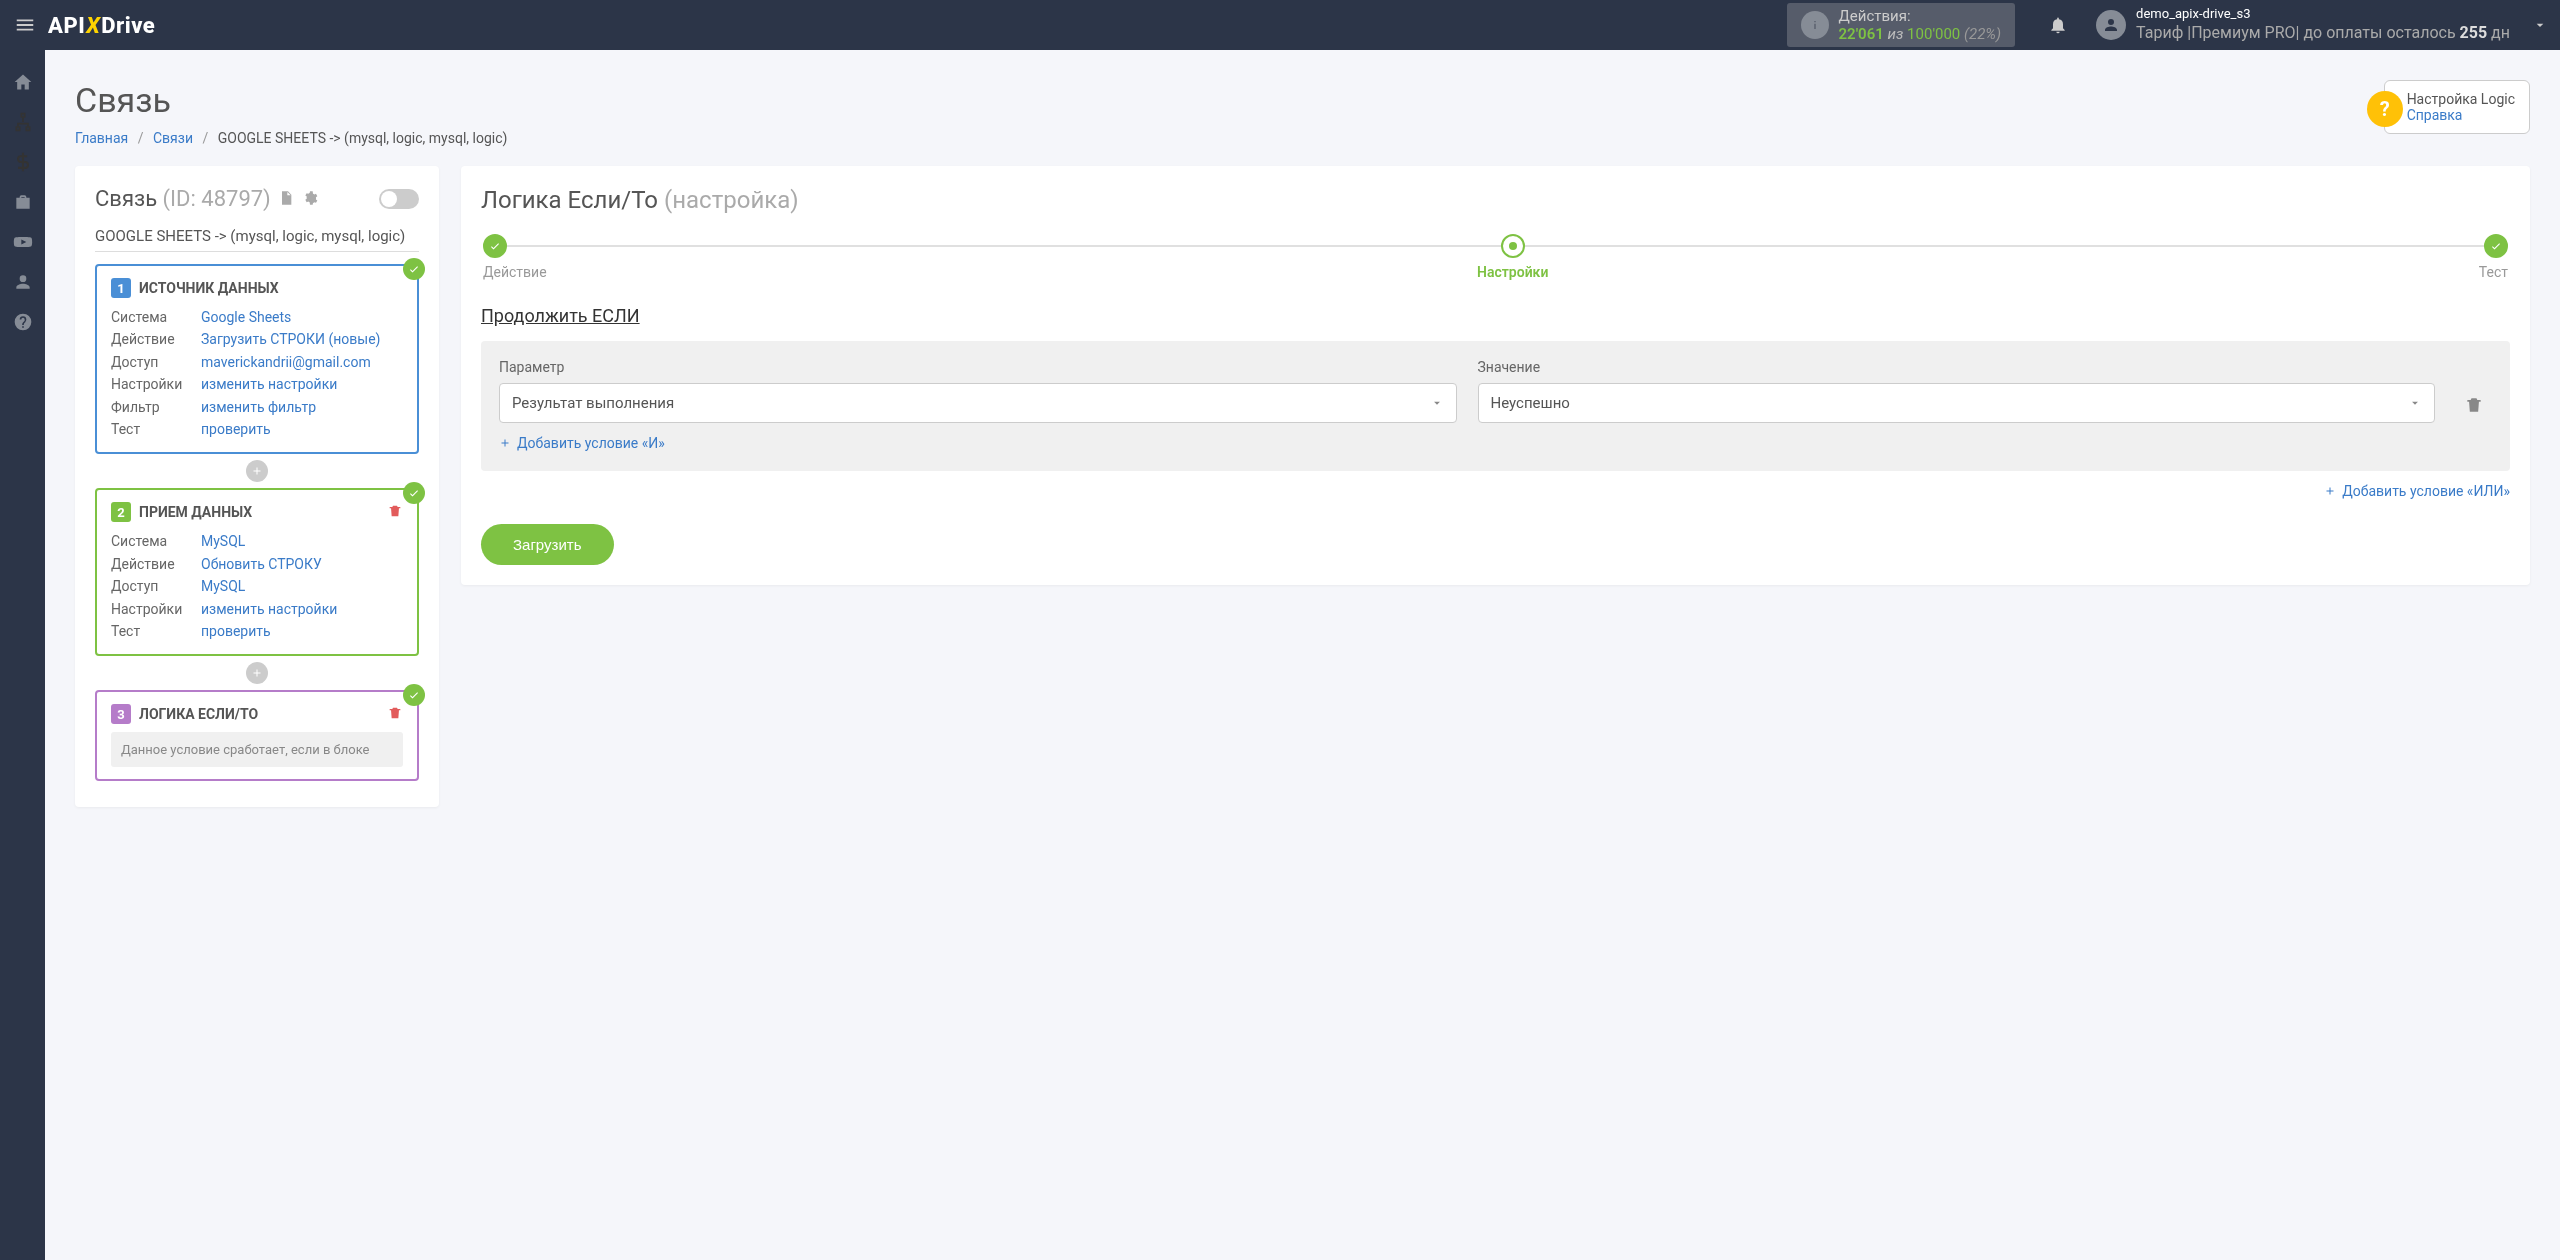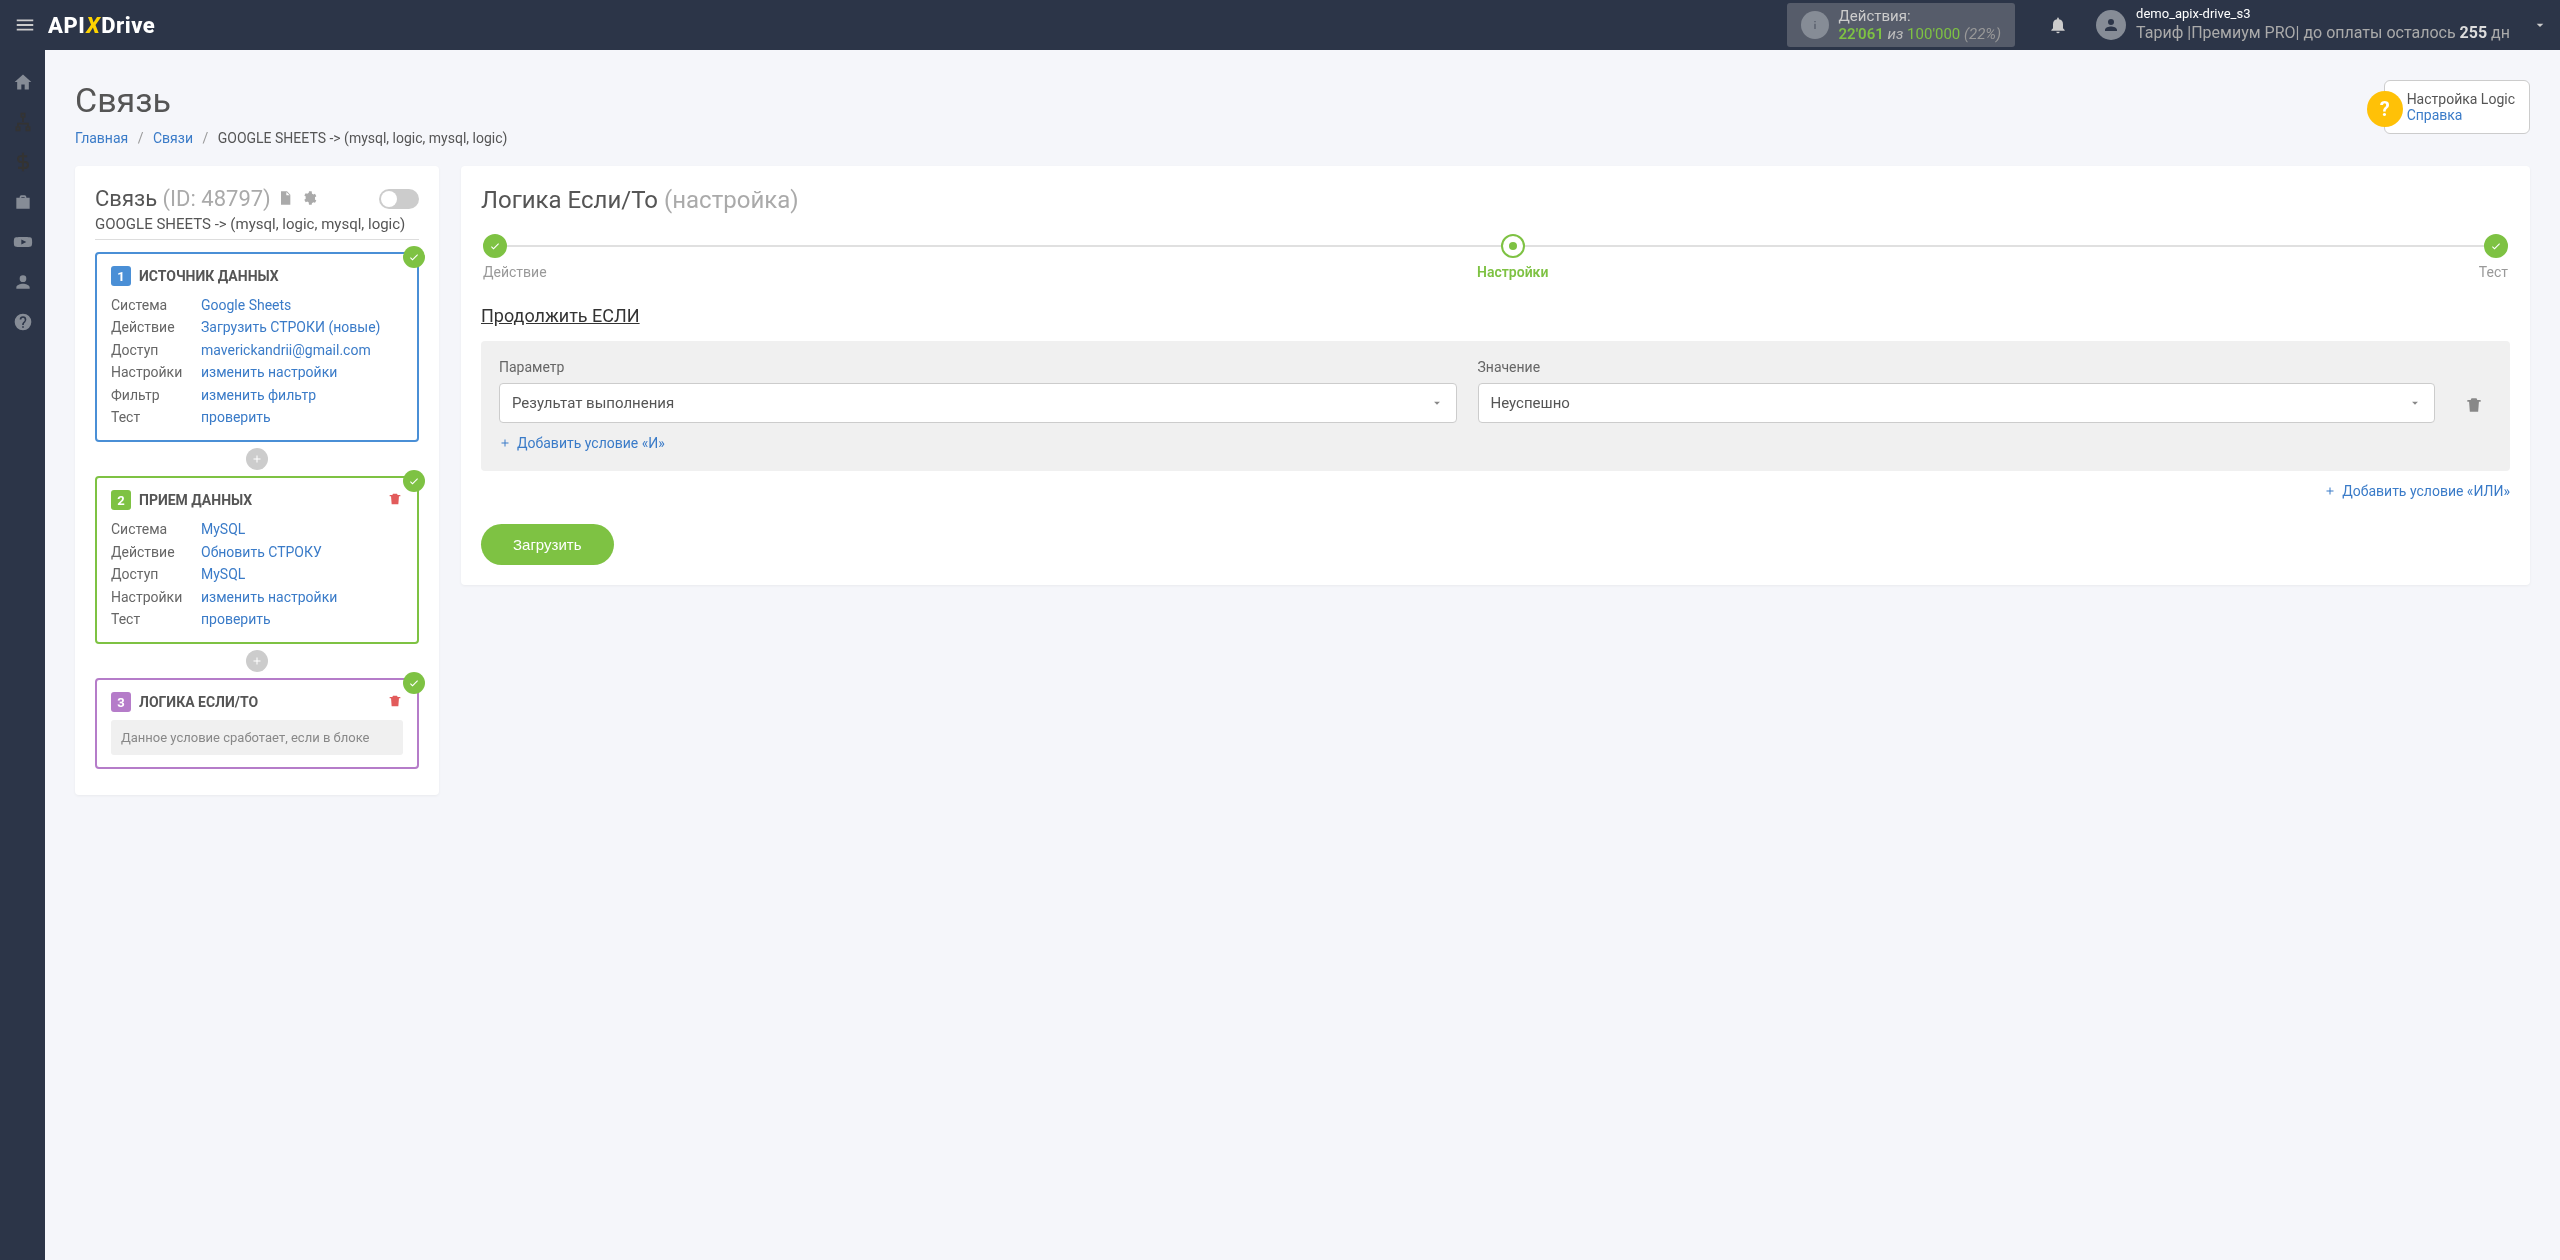--- a/index.html
+++ b/index.html
@@ -52,21 +52,21 @@
 .help-icon { position: absolute; left: -18px; top: 10px; width: 36px; height: 36px; background: #ffc107; border-radius: 50%; display: flex; align-items: center; justify-content: center; color: #fff; font-weight: 700; font-size: 20px; }
 .help-box .help-title { color: #555; margin-left: 8px; }
 .help-box .help-link { color: #3a7bc8; text-decoration: none; margin-left: 8px; display: block; }
 
 .content { display: flex; gap: 22px; }
 .left-col { width: 364px; flex-shrink: 0; }
 .right-col { flex: 1; }
 
 .panel { background: #fff; border-radius: 4px; padding: 20px; box-shadow: 0 1px 3px rgba(0,0,0,0.05); }
 
-.link-title-row { display: flex; align-items: center; margin-bottom: 4px; }
+.link-title-row { display: flex; align-items: center; margin-bottom: 16px; text-align: center; }
 .link-title { font-size: 22px; color: #555; font-weight: 400; }
 .link-id { color: #aaa; }
 .small-icon { width: 18px; height: 18px; margin-left: 6px; cursor: pointer; }
 .small-icon svg { width: 16px; height: 16px; fill: #aaa; }
 .toggle { margin-left: auto; width: 40px; height: 20px; background: #ccc; border-radius: 10px; position: relative; cursor: pointer; }
 .toggle .knob { position: absolute; left: 2px; top: 2px; width: 16px; height: 16px; background: #fff; border-radius: 50%; }
 
 .link-subtitle { font-size: 15px; color: #555; border-bottom: 1px solid #ddd; padding-bottom: 6px; margin-bottom: 12px; }
 
 .block { border: 2px solid; border-radius: 4px; padding: 12px 14px; position: relative; margin-bottom: 6px; }

